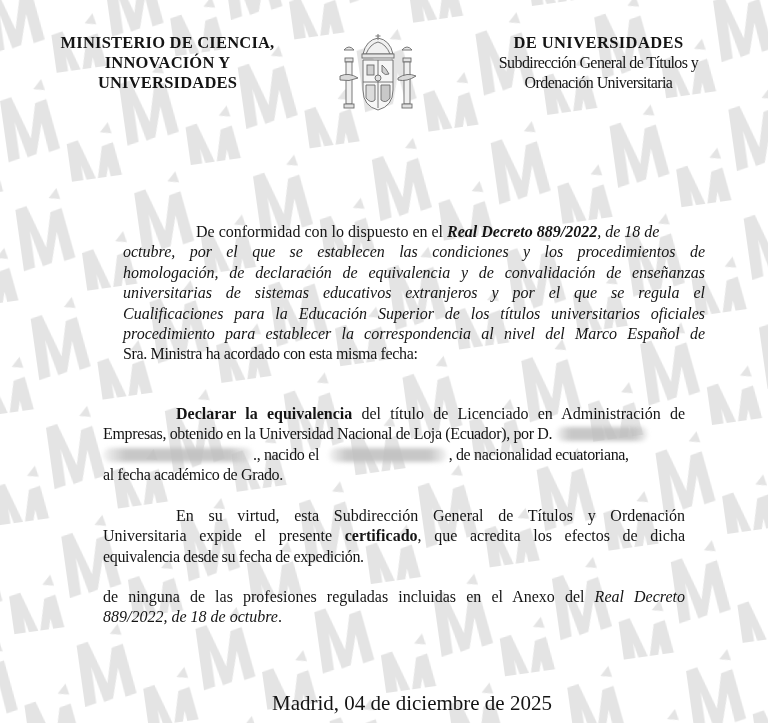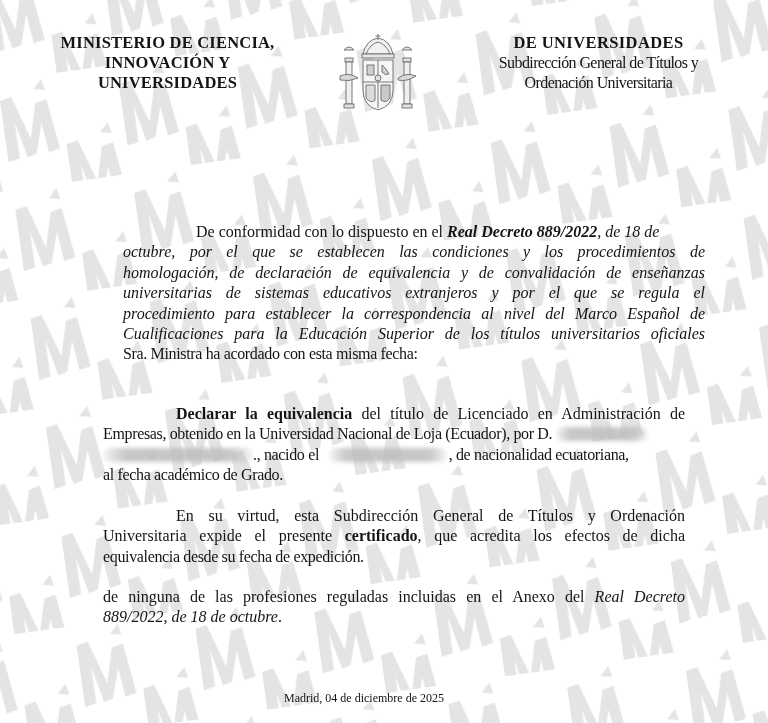--- a/index.html
+++ b/index.html
@@ -80,23 +80,23 @@
       text-align-last: justify;
       white-space: normal;
     }
     .indent { padding-left: 73px; }
     .p1 { top: 222px; margin-left: 20px; }
     .p2 { top: 404px; }
     .p3 { top: 506px; }
     .p4 { top: 587px; }
     .date {
       position: absolute;
-      left: 284px;
+      left: 272px;
       top: 691px;
-      font-size: 12px;
+      font-size: 21px;
     }
     .redacted {
       display: inline-block;
       height: 14px;
       vertical-align: -2px;
       background: linear-gradient(90deg, rgba(200,200,200,0.2), rgba(190,190,190,0.85) 15%, rgba(190,190,190,0.85) 85%, rgba(200,200,200,0.2));
       border-radius: 7px;
       filter: blur(2px);
     }
     .condensed { letter-spacing: -0.35px; }
@@ -162,22 +162,22 @@
     <div class="bold">DE UNIVERSIDADES</div>
     <div class="sub">Subdirección General de Títulos y</div>
     <div class="sub">Ordenación Universitaria</div>
   </div>
 
   <div class="body-text p1">
     <span class="line indent"><span>De conformidad con lo dispuesto en el </span><b><i>Real Decreto 889/2022</i></b><i>, de 18 de</i></span>
     <span class="line just"><i>octubre, por el que se establecen las condiciones y los procedimientos de</i></span>
     <span class="line just"><i>homologación, de declaración de equivalencia y de convalidación de enseñanzas</i></span>
     <span class="line just"><i>universitarias de sistemas educativos extranjeros y por el que se regula el</i></span>
+    <span class="line just"><i>Cualificaciones para la Educación Superior de los títulos universitarios oficiales</i></span>
     <span class="line just"><i>procedimiento para establecer la correspondencia al nivel del Marco Español de</i></span>
-    <span class="line just"><i>Cualificaciones para la Educación Superior de los títulos universitarios oficiales</i></span>
     <span class="line condensed">Sra. Ministra ha acordado con esta misma fecha:</span>
   </div>
 
   <div class="body-text p2">
     <span class="line indent just"><b>Declarar la equivalencia</b><span> del título de Licenciado en Administración de</span></span>
     <span class="line condensed"><span>Empresas, obtenido en la Universidad Nacional de Loja (Ecuador), por D.</span> <span class="redacted" style="width:92px"></span></span>
     <span class="line condensed"><span class="redacted" style="width:150px"></span><span>., nacido el</span> <span class="redacted" style="width:118px; margin-left:6px; margin-right:2px"></span><span>, de nacionalidad ecuatoriana,</span></span>
     <span class="line condensed">al fecha académico de Grado.</span>
   </div>
 

